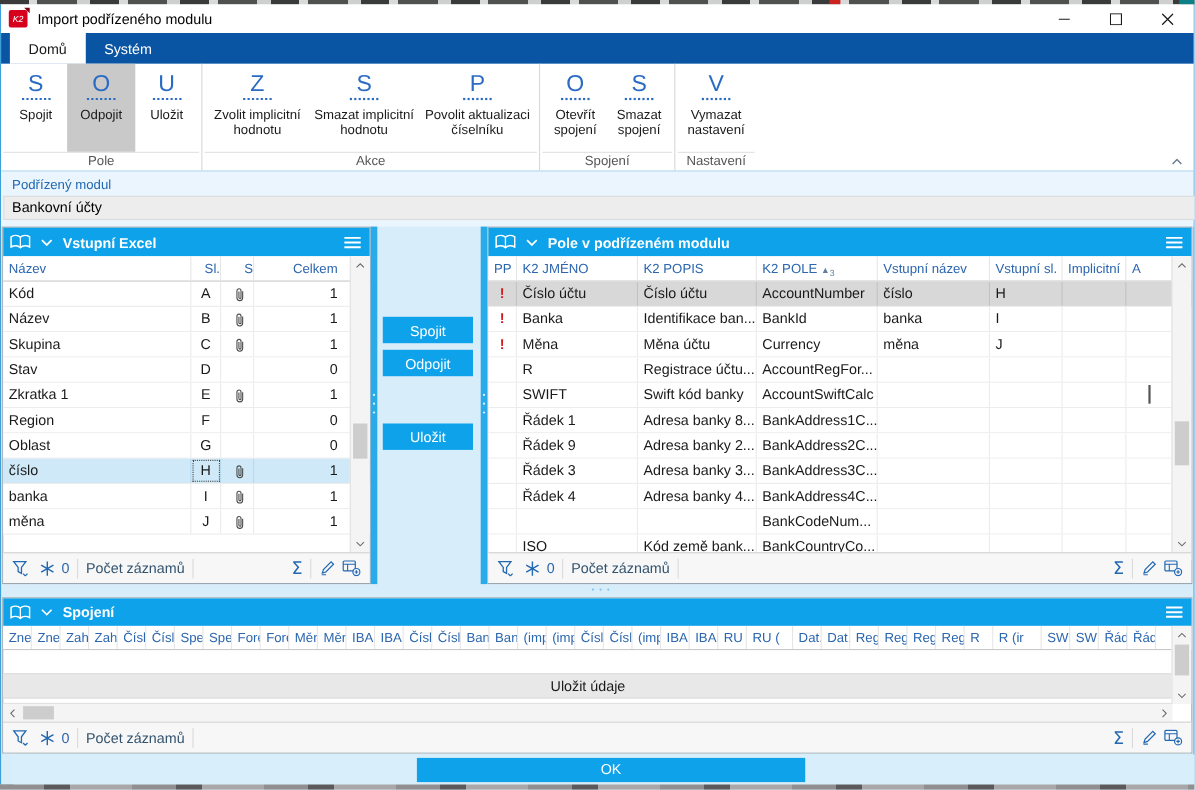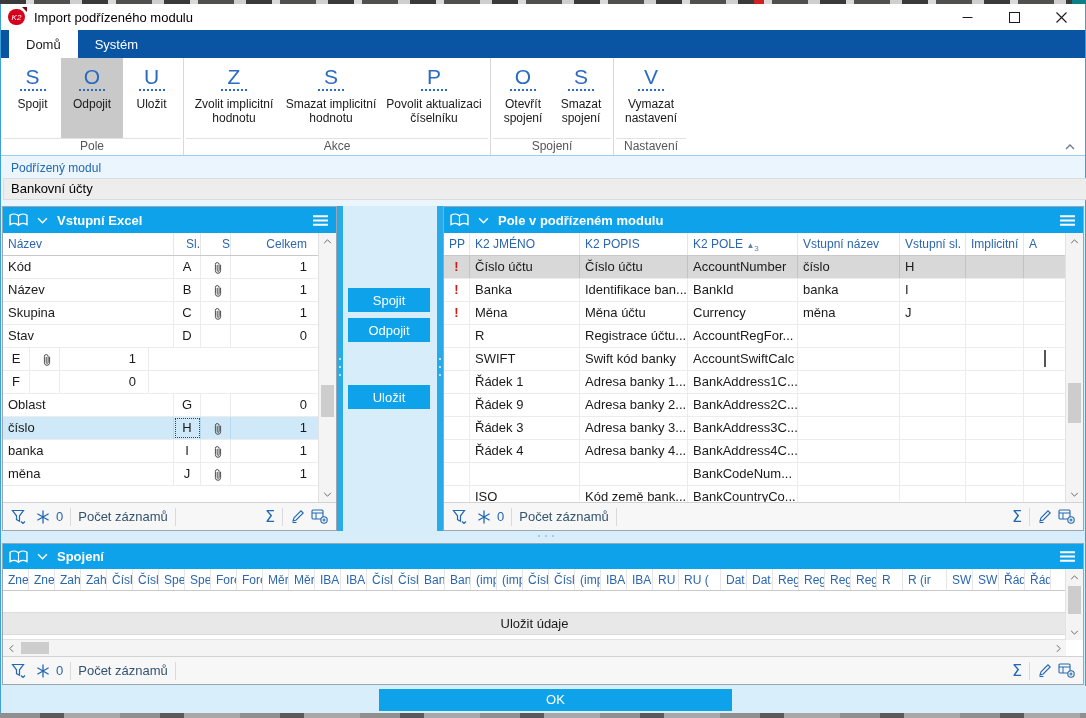--- a/index.html
+++ b/index.html
@@ -13,21 +13,21 @@
     repeating-linear-gradient(90deg,#3a3a3a 0 26px,#d9d9d9 26px 34px,#50504e 34px 70px,#cfcfcf 70px 82px);}
   .top-sliver .teal{position:absolute;right:0;top:0;width:14px;height:4px;background:#0d7f86}
   .top-sliver .red{position:absolute;left:754px;top:0;width:10px;height:4px;background:#c22}
   .bottom-sliver{left:0;top:713px;width:1086px;height:5px;background:
     repeating-linear-gradient(90deg,#8f8f8f 0 40px,#5a5a5a 40px 64px,#a8a8a8 64px 120px);}
   .side-border-l{left:0;top:4px;width:1px;height:709px;background:#3f9fd8}
   .side-border-r{left:1085px;top:4px;width:1px;height:709px;background:#3f9fd8}
 
   
   .titlebar{left:1px;top:4px;width:1084px;height:26px;background:#fff;display:flex;align-items:center}
-  .app-icon{width:17px;height:16px;margin-left:7px;background:#d6randomness001c;background:#d6001c;border-radius:8px;
+  .app-icon{width:17px;height:16px;margin-left:7px;background:#d6randomness001c;background:#d6001c;border-radius:2px;
             color:#fff;font-weight:normal;font-style:italic;font-size:8px;display:flex;align-items:center;justify-content:center;position:relative}
   .app-icon:after{content:"";position:absolute;right:-2px;top:-2px;border-left:5px solid transparent;border-top:5px solid #7d0010}
   .wtitle{margin-left:9px;font-size:13px;color:#000}
   .win-controls{margin-left:auto;display:flex;height:100%}
   .wc{width:47px;height:100%;display:flex;align-items:center;justify-content:center}
 
   
   .tabbar{left:1px;top:30px;width:1084px;height:28px;background:#0a55a3;display:flex;padding-left:8px;box-sizing:border-box}
   .tab{padding:0 17px;display:flex;align-items:center;color:#fff;font-size:13px}
   .tab.active{background:#fff;color:#1a1a1a}
@@ -298,31 +298,33 @@
         </div>
         <div class="td right" style="width:89px">1</div>
       </div>
       <div class="trow">
         <div class="td" style="width:171px">Stav</div>
         <div class="td center" style="width:27px">D</div>
         <div class="td" style="width:30px"></div>
         <div class="td right" style="width:89px">0</div>
       </div>
       <div class="trow">
+        <div class="td" style="width:171px">Zkratka 1</div>
         <div class="td center" style="width:27px">E</div>
         <div class="td" style="width:30px">
           <span class="clipwrap">
             <svg width="10" height="15" viewBox="0 0 10 14">
               <path d="M7.6 3.2v6a2.6 2.6 0 0 1-5.2 0V2.9a1.85 1.85 0 1 1 3.7 0v6a.95.95 0 0 1-1.9 0V3.4" fill="none" stroke="#4a4a4a" stroke-width="1"></path>
             </svg>
           </span>
         </div>
         <div class="td right" style="width:89px">1</div>
       </div>
       <div class="trow">
+        <div class="td" style="width:171px">Region</div>
         <div class="td center" style="width:27px">F</div>
         <div class="td" style="width:30px"></div>
         <div class="td right" style="width:89px">0</div>
       </div>
       <div class="trow">
         <div class="td" style="width:171px">Oblast</div>
         <div class="td center" style="width:27px">G</div>
         <div class="td" style="width:30px"></div>
         <div class="td right" style="width:89px">0</div>
       </div>
@@ -509,21 +511,21 @@
         <div class="td" style="width:108px">Swift kód banky</div>
         <div class="td" style="width:110px">AccountSwiftCalc</div>
         <div class="td" style="width:102px"></div>
         <div class="td" style="width:66px"></div>
         <div class="td" style="width:58px"></div>
         <div class="td center" style="width:42px"><span class="cbx"></span></div>
       </div>
       <div class="trow">
         <div class="td center red" style="width:26px"></div>
         <div class="td" style="width:110px">Řádek 1</div>
-        <div class="td" style="width:108px">Adresa banky 1...</div>
+        <div class="td" style="width:108px">Adresa banky 8...</div>
         <div class="td" style="width:110px">BankAddress1C...</div>
         <div class="td" style="width:102px"></div>
         <div class="td" style="width:66px"></div>
         <div class="td" style="width:58px"></div>
         <div class="td center" style="width:42px"></div>
       </div>
       <div class="trow">
         <div class="td center red" style="width:26px"></div>
         <div class="td" style="width:110px">Řádek 9</div>
         <div class="td" style="width:108px">Adresa banky 2...</div>

